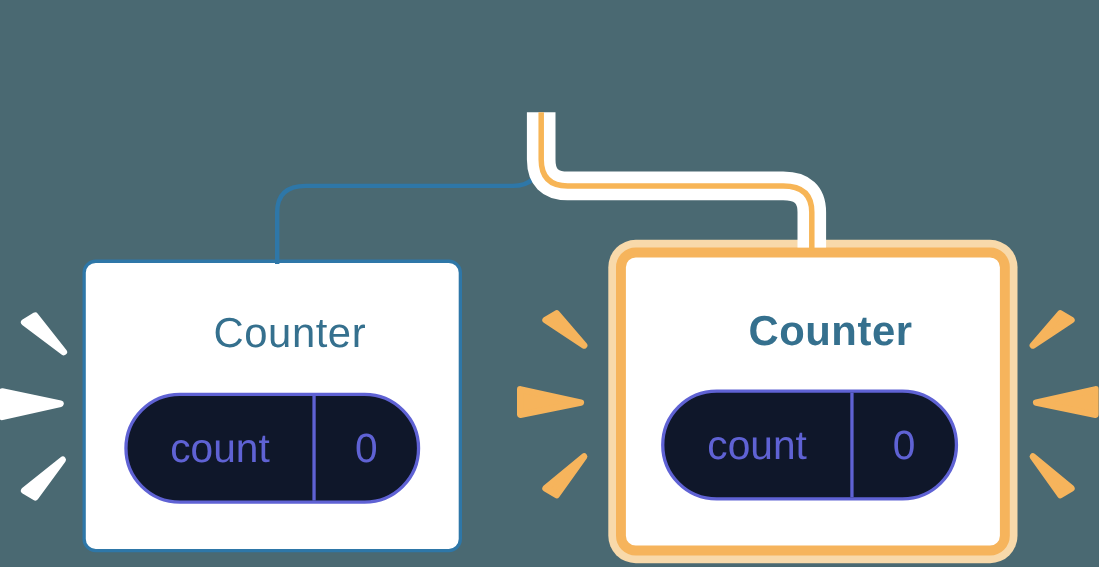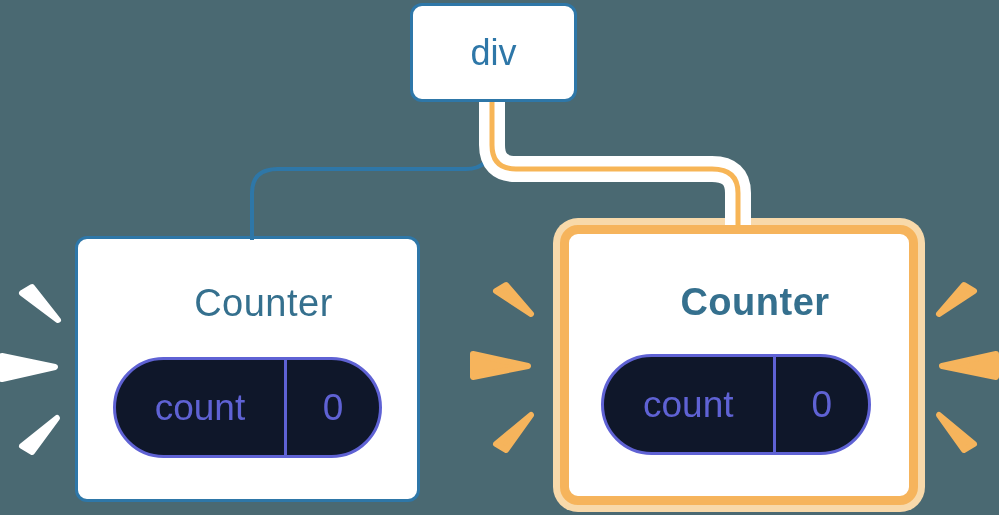--- a/index.html
+++ b/index.html
@@ -59,23 +59,20 @@
     border-right:3px solid var(--pill_purple);
   }
   .pill .val-cell{flex:1;display:flex;align-items:center;justify-content:center;}
   .connector-layer{z-index:3;}
 </style>
 </head>
 <body>
 
 <div class="stage">
 
-  <div class="node-root">
-    <span>div</span>
-  </div>
 
   <div class="card card-left">
     <div class="card-title">Counter</div>
   </div>
   <div class="pill pill-left">
     <div class="key-cell">count</div>
     <div class="val-cell">0</div>
   </div>
 
   <div class="card card-right">

